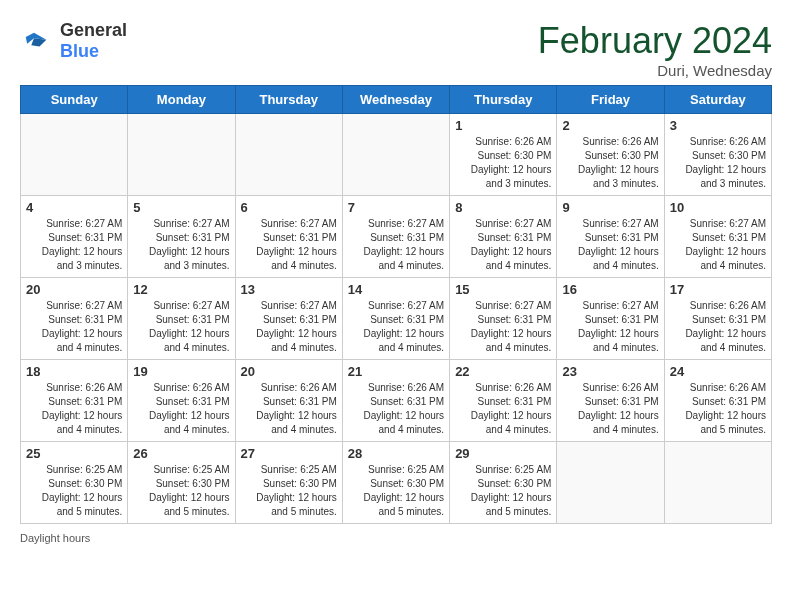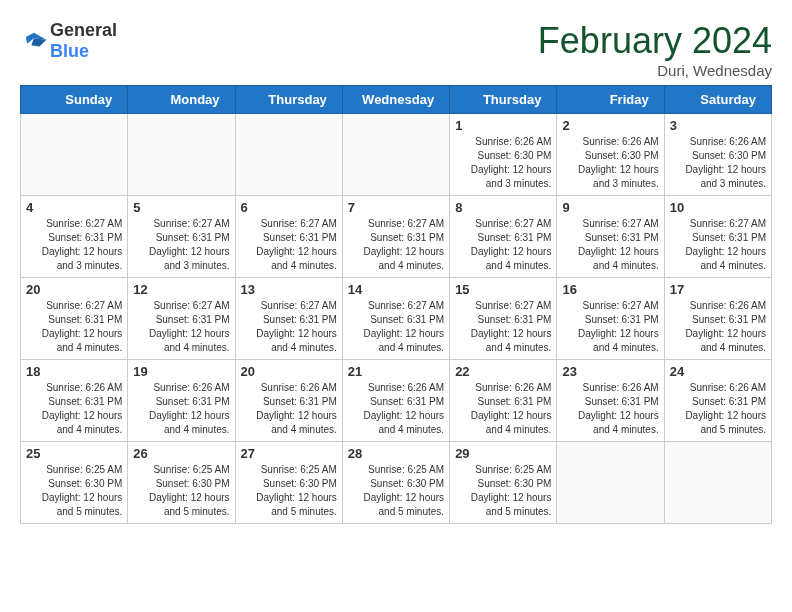--- a/index.html
+++ b/index.html
@@ -16,21 +16,21 @@
     }
     .header-row {
       display: flex;
       justify-content: space-between;
       align-items: flex-start;
       margin-bottom: 4px;
     }
     .logo {
       display: flex;
       align-items: center;
-      gap: 2px;
+      gap: 12px;
     }
     .logo-text-general {
       font-size: 18px;
       font-weight: bold;
       color: #333;
     }
     .logo-text-blue {
       font-size: 18px;
       font-weight: bold;
       color: #3b82f6;
@@ -55,21 +55,21 @@
       width: 100%;
       border-collapse: collapse;
       margin-top: 6px;
     }
     .calendar-table th {
       background-color: #2176c7;
       color: #fff;
       font-size: 13px;
       font-weight: bold;
       padding: 6px 15px;
-      text-align: right;
+      text-align: center;
       border: 1px solid #1a5fa0;
     }
     .calendar-table td {
       vertical-align: top;
       border: 1px solid #ccc;
       padding: 4px 5px;
       font-size: 10.5px;
       color: #333;
       width: calc(100% / 7);
       min-height: 80px;
@@ -346,13 +346,16 @@
 Sunset: 6:30 PM
 Daylight: 12 hours
 and 5 minutes.</div>
           </td>
           <td class="empty-cell"></td>
           <td class="empty-cell"></td>
         </tr>
       </tbody>
   </table>
 
+  <div class="footer">
+    <span>Daylight hours</span>
+  </div>
 </div>
 
 </body></html>

